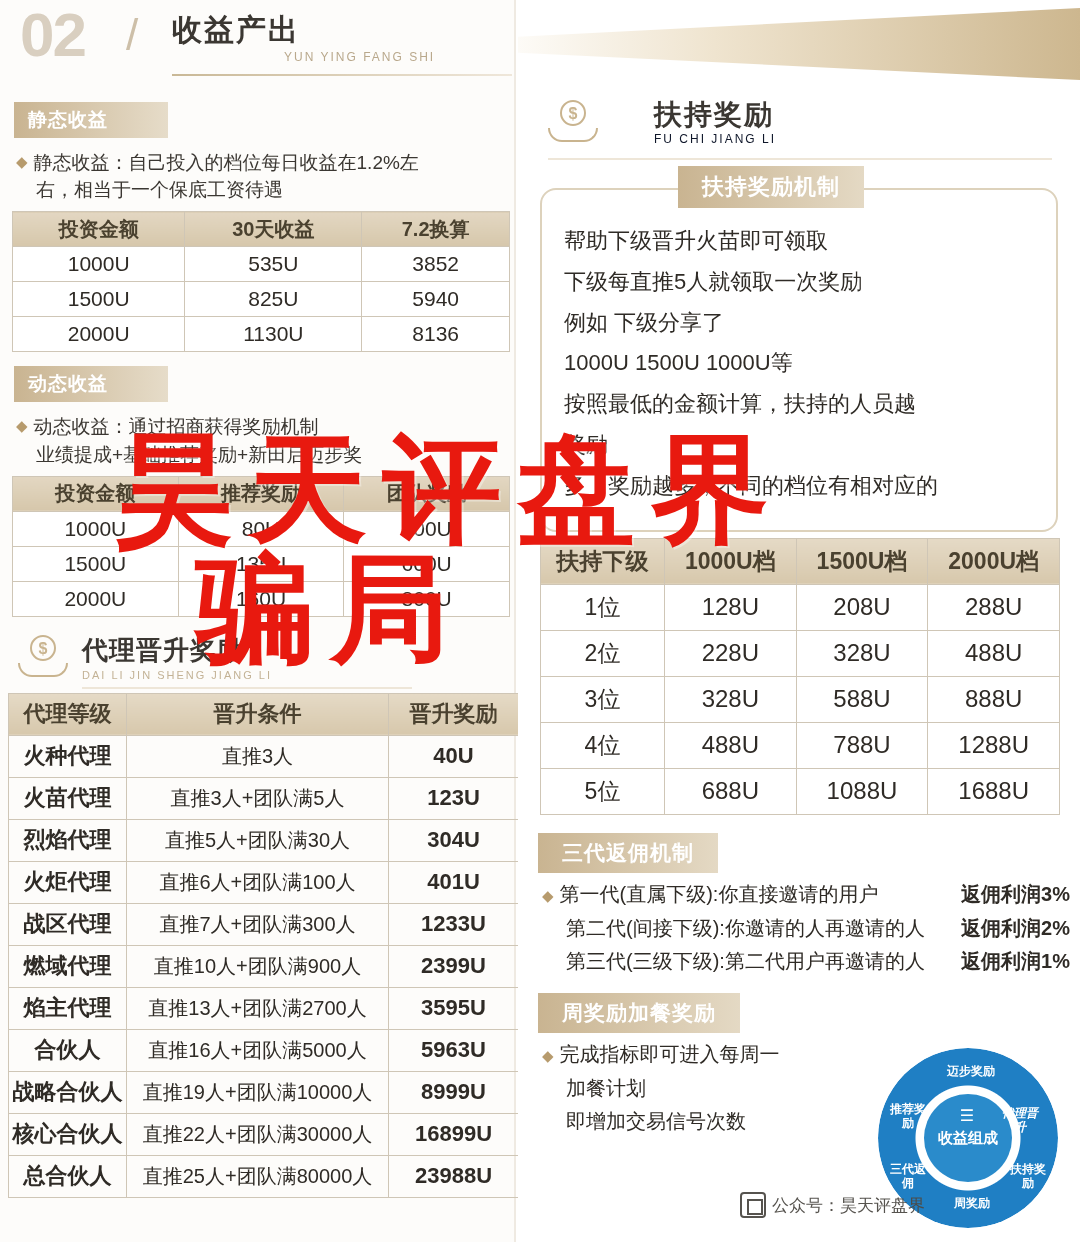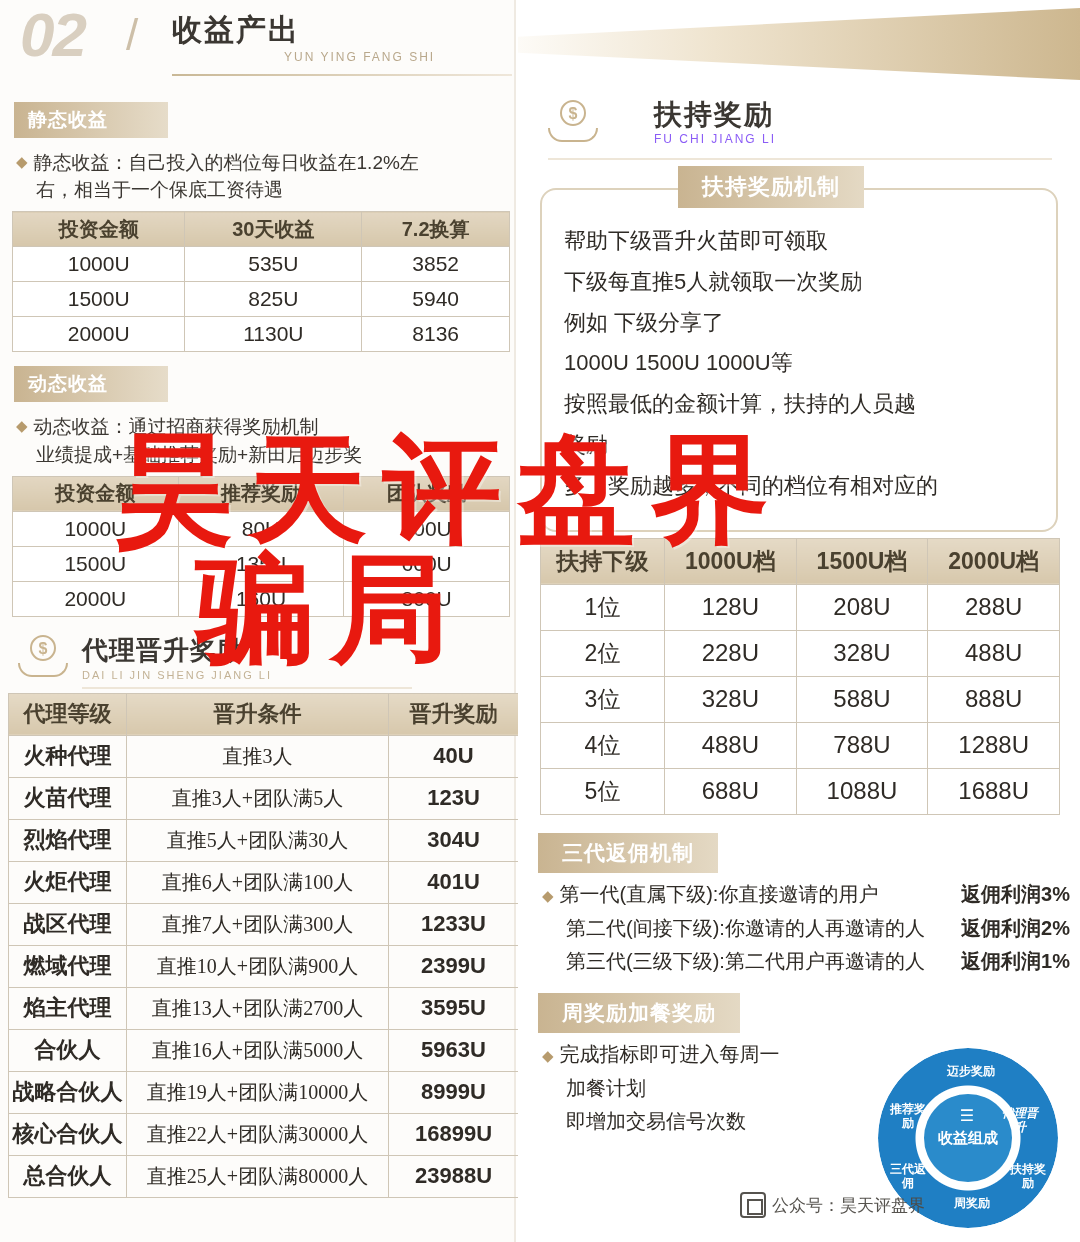--- a/index.html
+++ b/index.html
@@ -19,21 +19,20 @@
     background:#fdfcfa;
     border-right:2px solid #efeae2;
     padding:0 6px;
   }
   .sec-head { position:relative; height:92px; }
   .sec-num {
     position:absolute; left:14px; top:4px;
     font-size:62px; font-weight:bold; color:#d9cfc0;
     letter-spacing:-2px; line-height:1;
     font-family:"Liberation Sans", sans-serif;
-    font-style:italic;
   }
   .sec-slash {
     position:absolute; left:120px; top:10px;
     font-size:44px; color:#cdbfa8; font-weight:300;
   }
   .sec-title {
     position:absolute; left:166px; top:10px;
     font-size:30px; font-weight:bold; color:#3b3732; letter-spacing:2px;
   }
   .sec-sub {
@@ -82,21 +81,21 @@
   table.agent { border-collapse:collapse; width:511px; margin:4px 0 0 2px; }
   table.agent th, table.agent td {
     border:1px solid #cfc6b6; text-align:center;
     font-size:21px; color:#2f2b26; height:42px;
   }
   table.agent th {
     background:linear-gradient(to bottom,#e5dac6,#d7c8ac);
     font-weight:bold; color:#4a412f; font-size:22px;
   }
   table.agent td.lvl { font-weight:bold; font-size:22px; width:118px; }
-  table.agent td.cond { font-size:20px; width:262px;font-family:Liberation Serif, serif; }
+  table.agent td.cond { font-size:20px; width:262px; }
   table.agent td.rew { font-weight:bold; font-size:22px; width:130px; }
 
   .money-icon-row { display:flex; align-items:center; gap:10px; margin:16px 0 4px 10px; }
   .coin-hand { width:56px; height:44px; position:relative; }
   .coin-hand .coin {
     position:absolute; left:14px; top:0; width:26px; height:26px;
     border:2px solid #c9b48f; border-radius:50%;
     color:#c9b48f; font-size:16px; text-align:center; line-height:24px; font-weight:bold;
   }
   .coin-hand .palm {
@@ -111,21 +110,21 @@
   
   .right-col { position:absolute; left:518px; top:0; width:562px; height:1242px; background:#fff; padding:0 10px; }
   .wedge {
     position:absolute; left:0; top:8px; width:562px; height:72px;
     background:linear-gradient(to right,#fdfbf7 0%, #efe4cf 35%, #cdb78f 100%);
     clip-path:polygon(0 40%,100% 0,100% 100%,0 62%);
   }
   .r-head { position:relative; margin-top:96px; height:70px; }
   .r-head .coin-hand { position:absolute; left:18px; top:4px; }
   .r-title { position:absolute; left:126px; top:0px; font-size:28px; font-weight:bold; color:#3b3732; letter-spacing:2px; }
-  .r-sub { position:absolute; left:126px; top:36px; font-size:12px; color:#8b5cf6; letter-spacing:2px; }
+  .r-sub { position:absolute; left:126px; top:36px; font-size:12px; color:#0f172a; letter-spacing:2px; }
   .r-rule { position:absolute; left:20px; top:62px; width:504px; height:2px; background:#eee6d8; }
 
   .r-tag {
     display:inline-block; background:linear-gradient(to right,#c9b491,#e4d9c4);
     color:#fff; font-size:22px; font-weight:bold; padding:6px 24px; letter-spacing:1px;
     position:relative; z-index:2; margin-left:150px;
   }
   .r-tag.left { margin-left:10px; font-size:21px; }
   .r-box {
     border:2px solid #ddd2bc; border-radius:16px;

